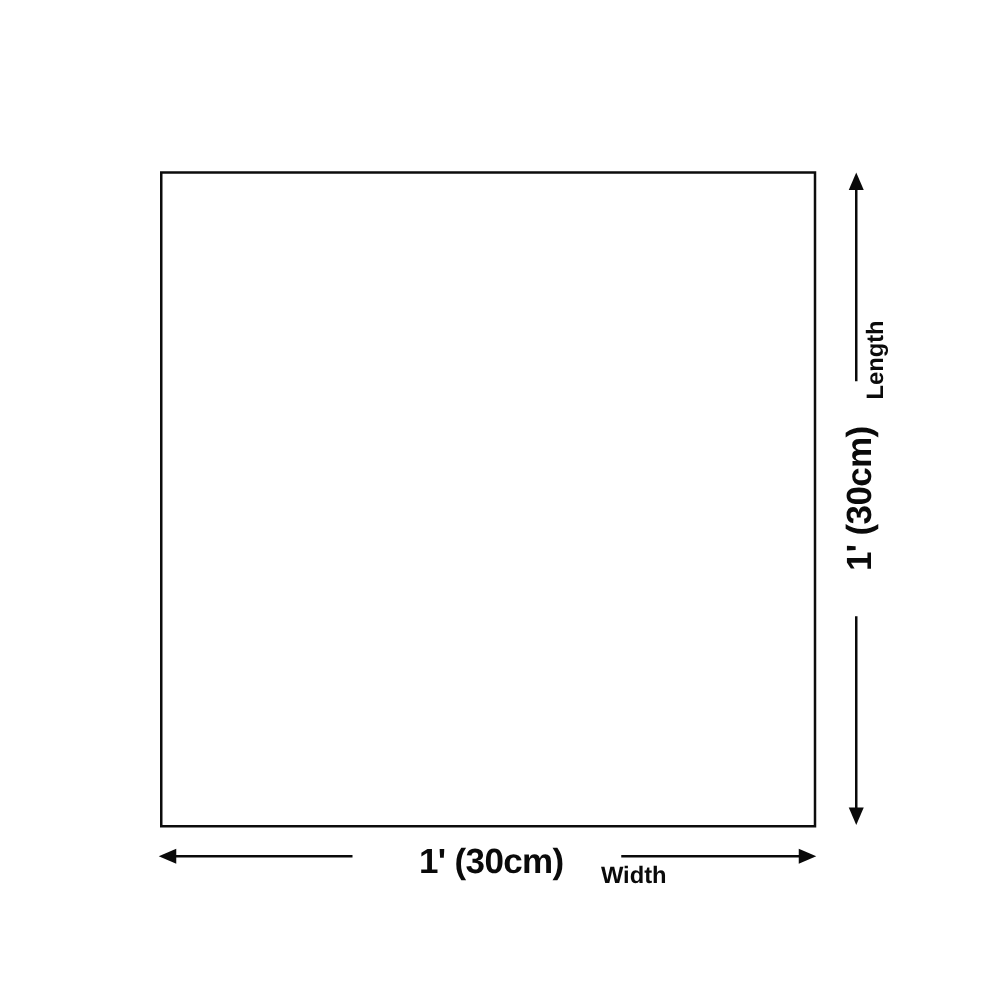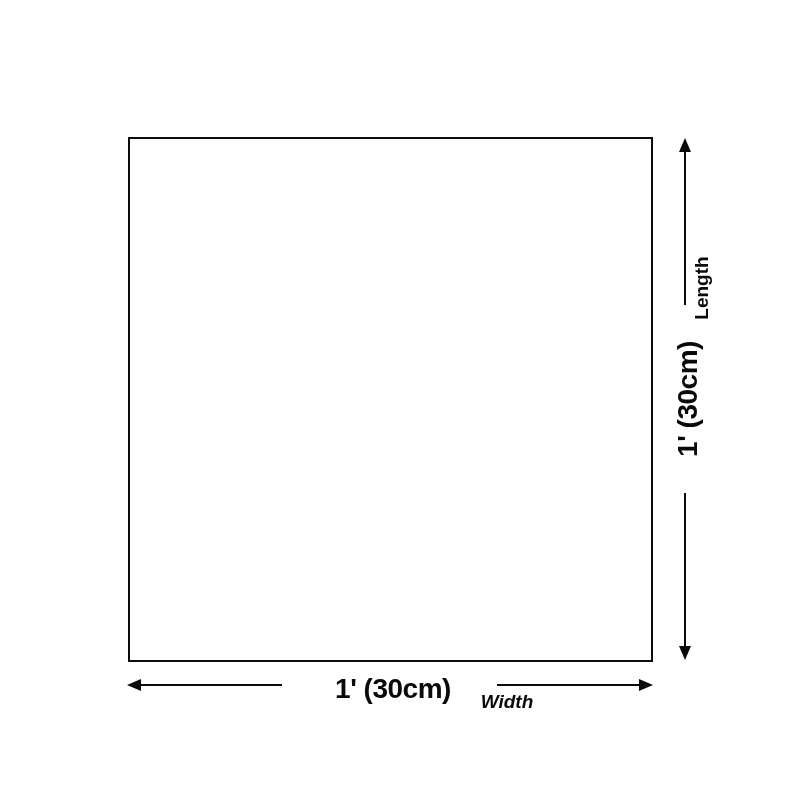--- a/index.html
+++ b/index.html
@@ -118,21 +118,20 @@
   }
   .h-value {
     left: 393px;
     top: 689px;
     transform: translate(-50%, -50%);
   }
   .h-label {
     left: 507px;
     top: 701px;
     transform: translate(-50%, -50%);
-    font-style: italic;
   }
 </style>
 </head>
 <body>
 
 <div class="stage">
 
   <div class="square-outline"></div>
 
   <div class="v-seg seg-v-top">

